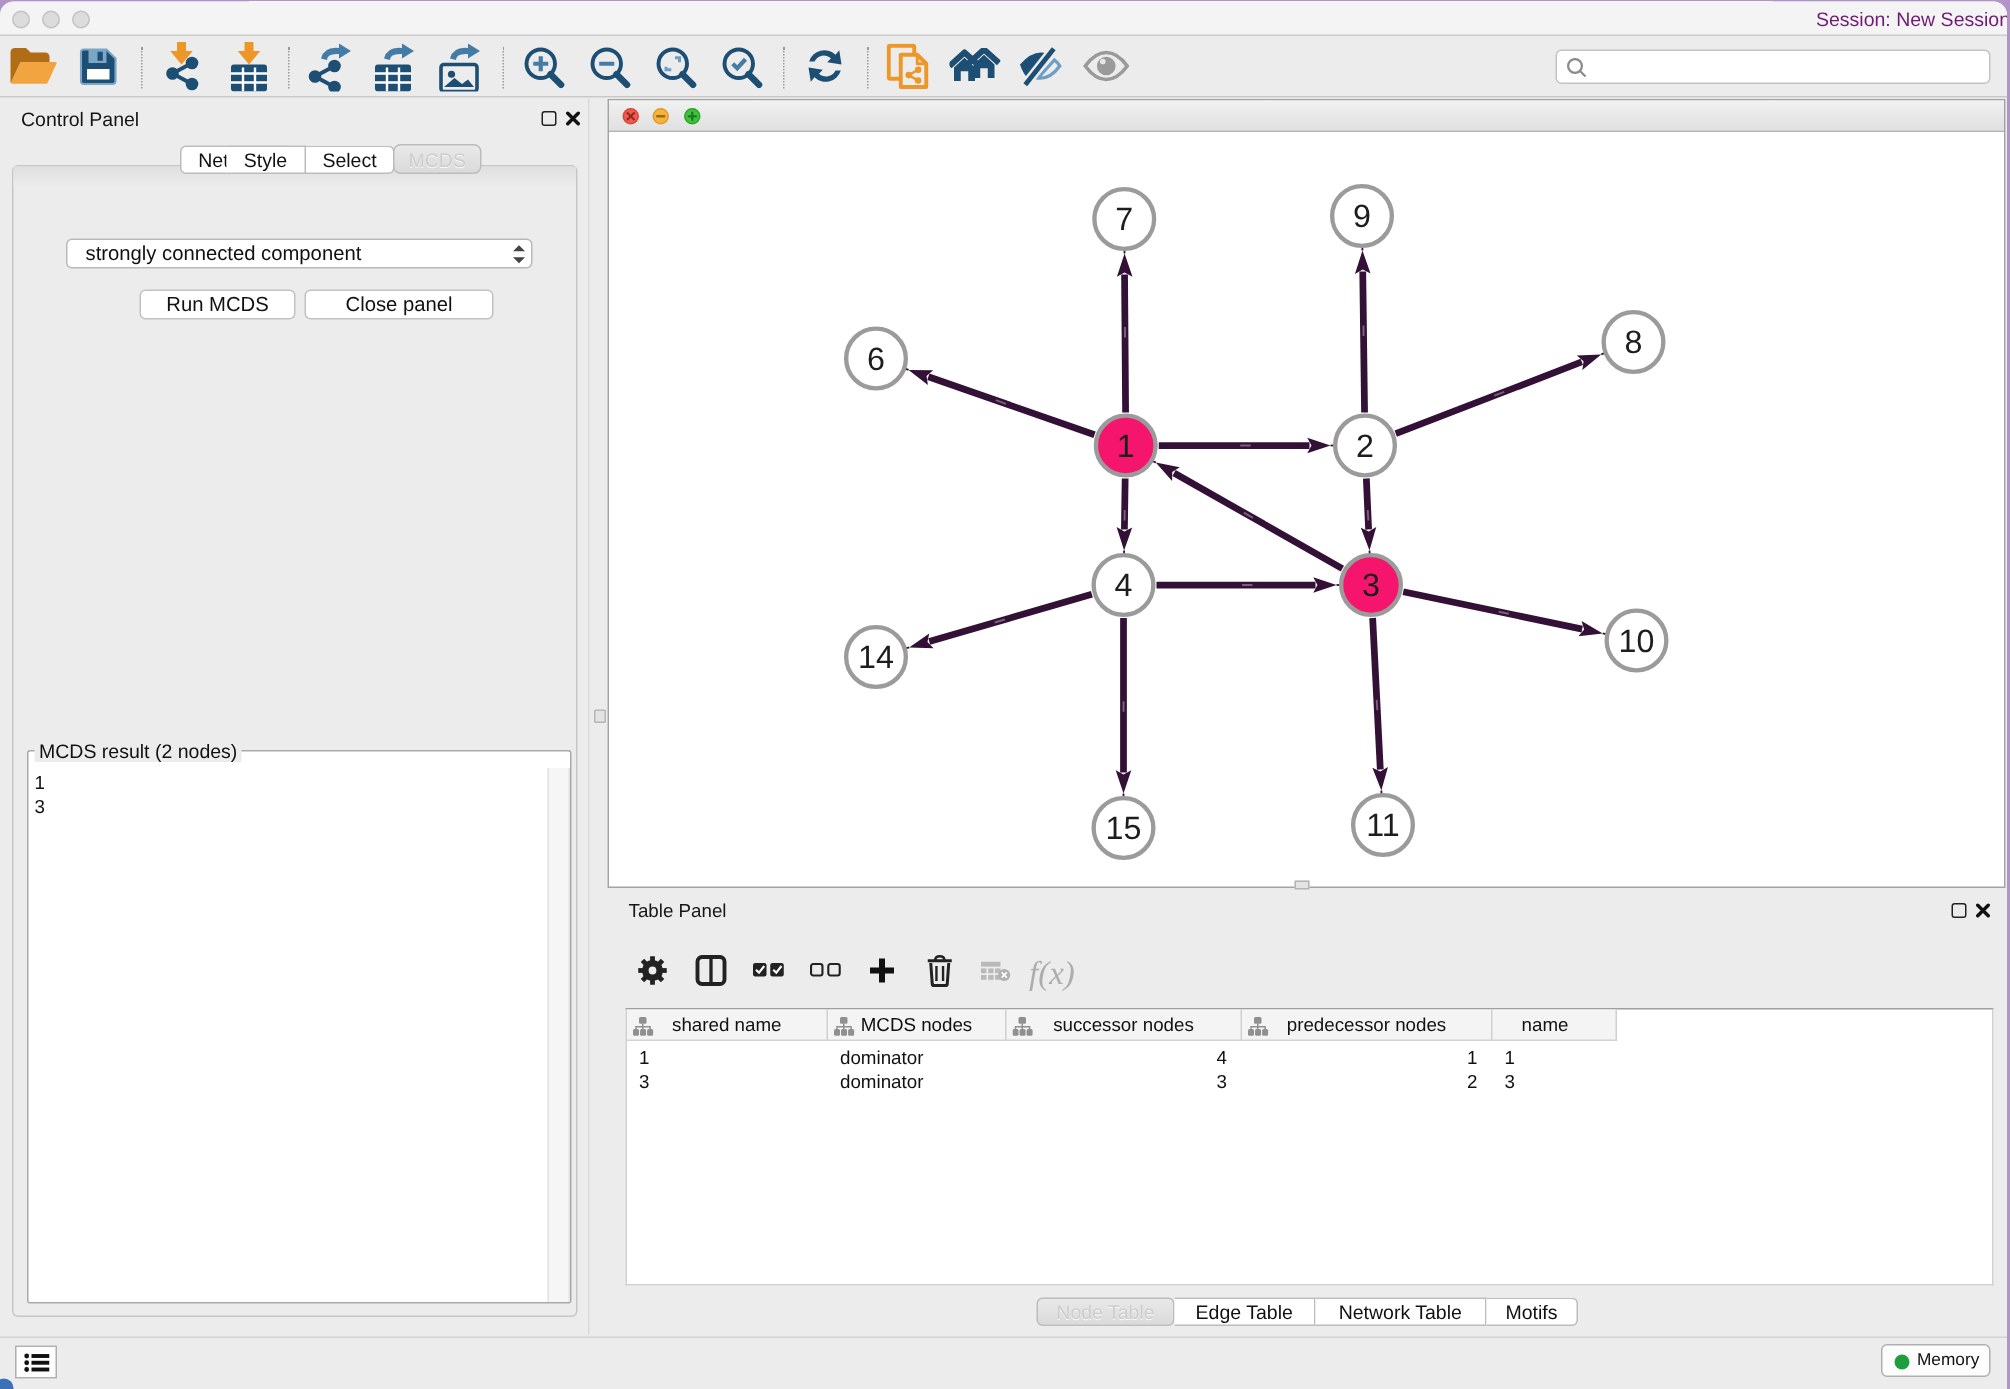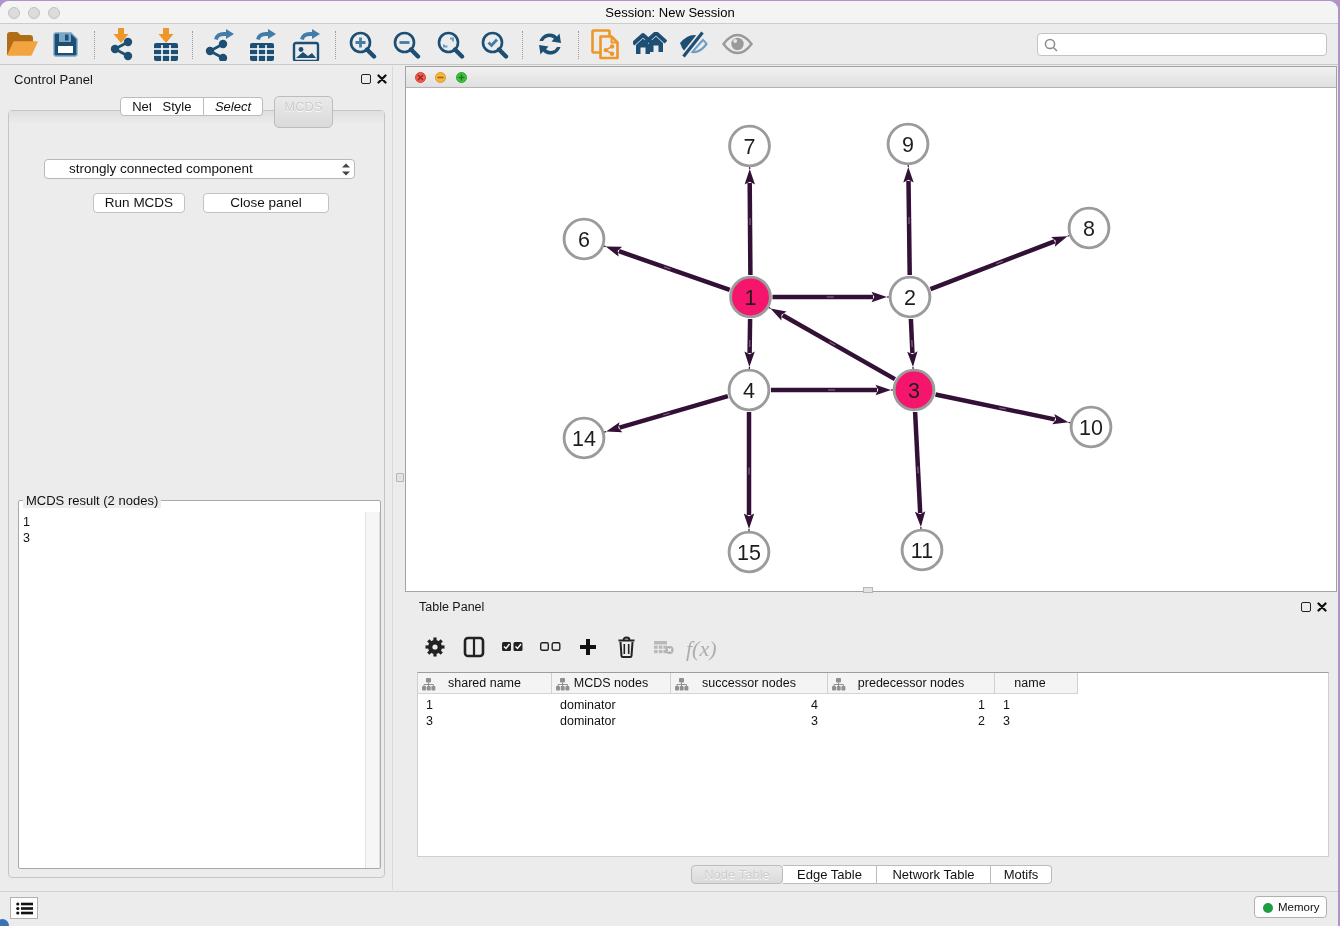--- a/index.html
+++ b/index.html
@@ -1,33 +1,33 @@
 <!DOCTYPE html>
 <html><head><meta charset="utf-8"><style>
 *{margin:0;padding:0;box-sizing:border-box;}
 html,body{width:1340px;height:926px;overflow:hidden;}
 body{background:#af93c9;font-family:"Liberation Sans",sans-serif;}
 #win{position:absolute;left:0;top:1px;right:2px;bottom:0;background:#ececec;border-radius:9px 9px 0 0;overflow:hidden;}
 #pg{position:absolute;left:0;top:-1px;width:1340px;height:926px;transform:translateZ(0);}
 .abs{position:absolute;}
 #titlebar{left:0;top:0;width:1340px;height:24px;background:#f4f4f4;border-bottom:1px solid #cccccc;}
 .tl{width:12px;height:12px;border-radius:50%;background:#dcdcdc;border:1px solid #c2c2c2;top:7px;}
-#title{width:100%;text-align:center;top:5px;font-size:13px;color:#000000;}
+#title{width:100%;text-align:right;top:5px;font-size:13px;color:#701a75;}
 #toolbar{left:0;top:25px;width:1340px;height:40px;background:#ececec;border-bottom:1px solid #c9c9c9;}
 .vsep{top:31px;height:28px;width:0;border-left:1.5px dotted #9a9a9a;}
 #search{left:1037px;top:33px;width:290px;height:23px;background:#fff;border:1px solid #c3c3c3;border-radius:4px;}
 
 #cp-title{left:14px;top:72px;font-size:13px;color:#161616;}
 .flt{width:10px;height:10px;border:1.6px solid #222;border-radius:2px;}
 #cp-panel{left:8px;top:110px;width:377px;height:768px;border:1px solid #c6c6c6;border-radius:4px;background:#ececec;}
 #cp-shade{left:9px;top:111px;width:375px;height:13px;background:linear-gradient(#dfdfdf,#ececec);}
 .tab{height:19px;font-size:13px;color:#111;background:#fff;border:1px solid #bcbcbc;text-align:center;line-height:18px;}
 .tabsel{background:linear-gradient(#e9e9e9,#dadada);color:#cdcdcd;text-shadow:0 1px 0 #fafafa;}
 #opt-label{left:8px;top:137px;width:378px;text-align:center;font-size:13.5px;color:#111;}
-#combo{left:44px;top:159px;width:311px;height:20px;background:#fff;border:1px solid #b9b9b9;border-radius:4px;font-size:13.5px;color:#111;line-height:18px;padding-left:24px;}
+#combo{left:44px;top:159px;width:311px;height:20px;background:#fff;border:1px solid #b9b9b9;border-radius:4px;font-size:13.5px;color:#111;line-height:18px;padding-left:12px;}
 .btn{height:20px;background:#fff;border:1px solid #c2c2c2;border-radius:4px;font-size:13.5px;color:#111;text-align:center;line-height:18px;}
 #grp{left:18px;top:500px;width:363px;height:369px;border:1px solid #a9a9a9;border-radius:2px;background:#fff;}
 #grp-label{left:23px;top:493px;font-size:13px;color:#111;background:#ececec;padding:0 3px;}
 #grp-track{left:346px;top:11px;width:15px;height:356px;background:#f6f6f6;border-left:1px solid #e2e2e2;border-right:1px solid #e2e2e2;}
 #grp-text{left:4px;top:13px;font-size:12.5px;line-height:16px;color:#111;}
 
 #vdiv{left:392px;top:66px;width:13px;height:824px;background:#ececec;border-left:1px solid #dadada;}
 #vgrab{left:396px;top:473px;width:8px;height:9px;background:#e3e3e3;border:1px solid #b5b5b5;border-radius:1px;}
 
 #net{left:405px;top:66px;width:932px;height:526px;border:1px solid #a3a3a3;background:#fff;}
@@ -195,27 +195,27 @@
       </svg>
 <div class="abs" id="cp-title">Control Panel</div>
 <div class="abs flt" style="left:361px;top:74px"></div>
 <svg class="abs" style="left:377px;top:74px" width="10" height="10" viewBox="0 0 10 10">
         <path d="M1.5 1.5 L8.5 8.5 M8.5 1.5 L1.5 8.5" stroke="#111" stroke-width="2.3" stroke-linecap="round"></path>
       </svg>
 <div class="abs" id="cp-panel"></div>
       <div class="abs" id="cp-shade"></div>
 <div class="abs tab" style="left:79px;top:97px;width:72px;border-radius:4px 0 0 4px;margin-left:41px;">Network</div>
 <div class="abs tab" style="left:151px;top:97px;width:53px;border-left:none;">Style</div>
-<div class="abs tab" style="left:204px;top:97px;width:59px;border-radius:0 4px 4px 0;border-left:none;font-style:italic;">Select</div>
-<div class="abs tab tabsel" style="left:274px;top:96px;width:59px;height:32px;border-radius:5px;line-height:20px">MCDS</div>
+<div class="abs tab" style="left:204px;top:97px;width:59px;border-radius:0 4px 4px 0;border-left:none;">Select</div>
+<div class="abs tab tabsel" style="left:262px;top:96px;width:59px;height:20px;border-radius:5px;line-height:20px">MCDS</div>
 <div class="abs" id="combo">strongly connected component</div>
 <svg class="abs" style="left:340px;top:162px" width="12" height="15" viewBox="0 0 12 15">
         <path d="M2 5.5 L6 1.5 L10 5.5 Z M2 9.5 L6 13.5 L10 9.5 Z" fill="#444"></path>
       </svg>
-<div class="abs btn" style="left:93px;top:193px;width:92px">Run MCDS</div>
+<div class="abs btn" style="left:93px;top:193px;width:104px">Run MCDS</div>
 <div class="abs btn" style="left:203px;top:193px;width:126px">Close panel</div>
 <div class="abs" id="grp">
         <div class="abs" id="grp-track"></div>
         <div class="abs" id="grp-text">1<br>3</div>
       </div>
 <div class="abs" id="grp-label">MCDS result (2 nodes)</div>
 <div class="abs" id="vdiv"></div>
       <div class="abs" id="vgrab"></div>
 <div class="abs" id="net">
         <div class="abs" id="net-tb"></div>

